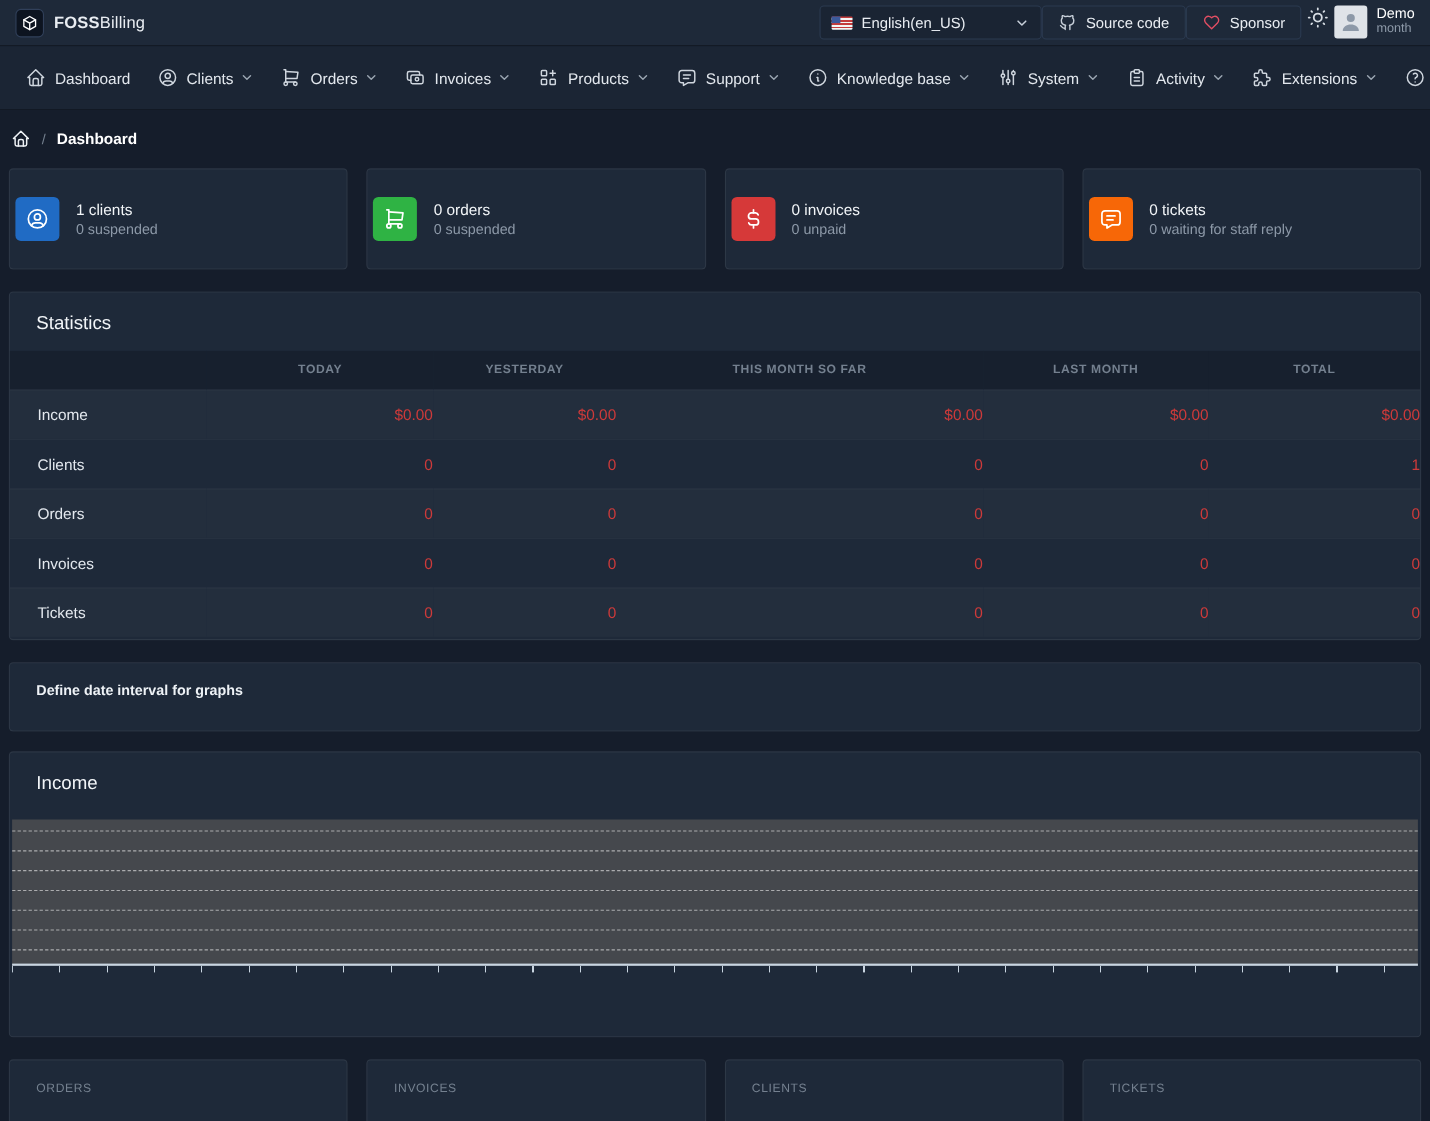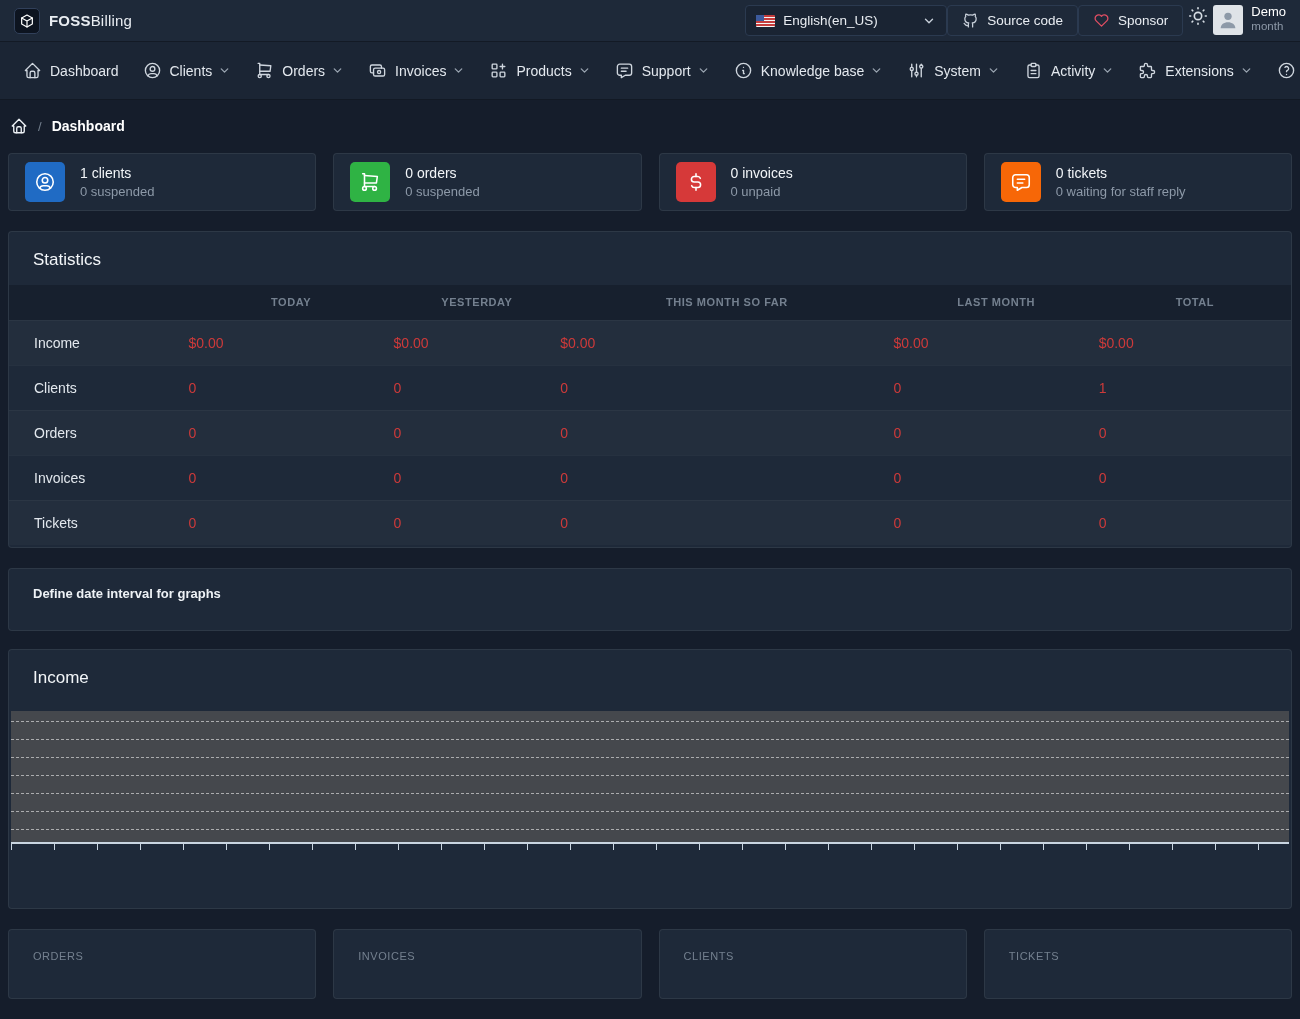--- a/index.html
+++ b/index.html
@@ -85,21 +85,21 @@
   .crumb-sep{color:var(--muted2);font-size:13px}
   .crumb-current{font-weight:bold;font-size:14px;color:#fff}
 
   .card{
     background:var(--panel);border:1px solid var(--border-soft);
     border-radius:4px;
   }
 
   
   .stat-row{display:grid;grid-template-columns:repeat(4,1fr);gap:17px}
-  .stat-card{display:flex;align-items:center;gap:15px;padding:16px;height:58px;cursor:pointer}
+  .stat-card{display:flex;align-items:center;gap:15px;padding:5px;height:92px;cursor:pointer}
   .stat-icon{width:40px;height:40px;border-radius:5px;color:#fff;padding:9px;flex:none}
   .stat-icon.blue{background:#206bc4}
   .stat-icon.green{background:var(--green)}
   .stat-icon.red{background:#d63939}
   .stat-icon.orange{background:var(--orange)}
   .stat-title{font-size:14px;color:#f2f5f8;margin-bottom:3px}
   .stat-sub{font-size:13px;color:var(--muted)}
 
   
   .stats-card{margin-top:20px;padding-bottom:2px}
@@ -109,21 +109,21 @@
     background:var(--panel-dark);color:var(--muted2);
     font-size:11px;font-weight:bold;letter-spacing:.05em;text-transform:uppercase;
     height:35px;text-align:center;
   }
   .stats-table th.col-label{width:14%}
   .stats-table th.c1{width:16%}
   .stats-table th.c2{width:13%}
   .stats-table th.c3{width:26%}
   .stats-table th.c4{width:16%}
   .stats-table th.c5{width:15%}
-  .stats-table td{height:45px;text-align:left;font-size:14px;border-top:1px solid rgba(255,255,255,.04)}
+  .stats-table td{height:45px;text-align:right;font-size:14px;border-top:1px solid rgba(255,255,255,.04)}
   .stats-table td.row-label{text-align:left;padding-left:25px;color:#e3e8ee}
   .stats-table td.val{color:var(--red)}
   .stats-table tbody tr:nth-child(odd){background:rgba(255,255,255,.025)}
 
   
   .date-card{margin-top:20px;padding:17px 24px 19px 24px}
   .date-label{font-size:13px;font-weight:bold;color:#eef2f6;margin-bottom:10px}
   .date-row{display:flex;align-items:center;gap:7px}
   .date-input-wrap{position:relative;width:250px}
   .date-input{

